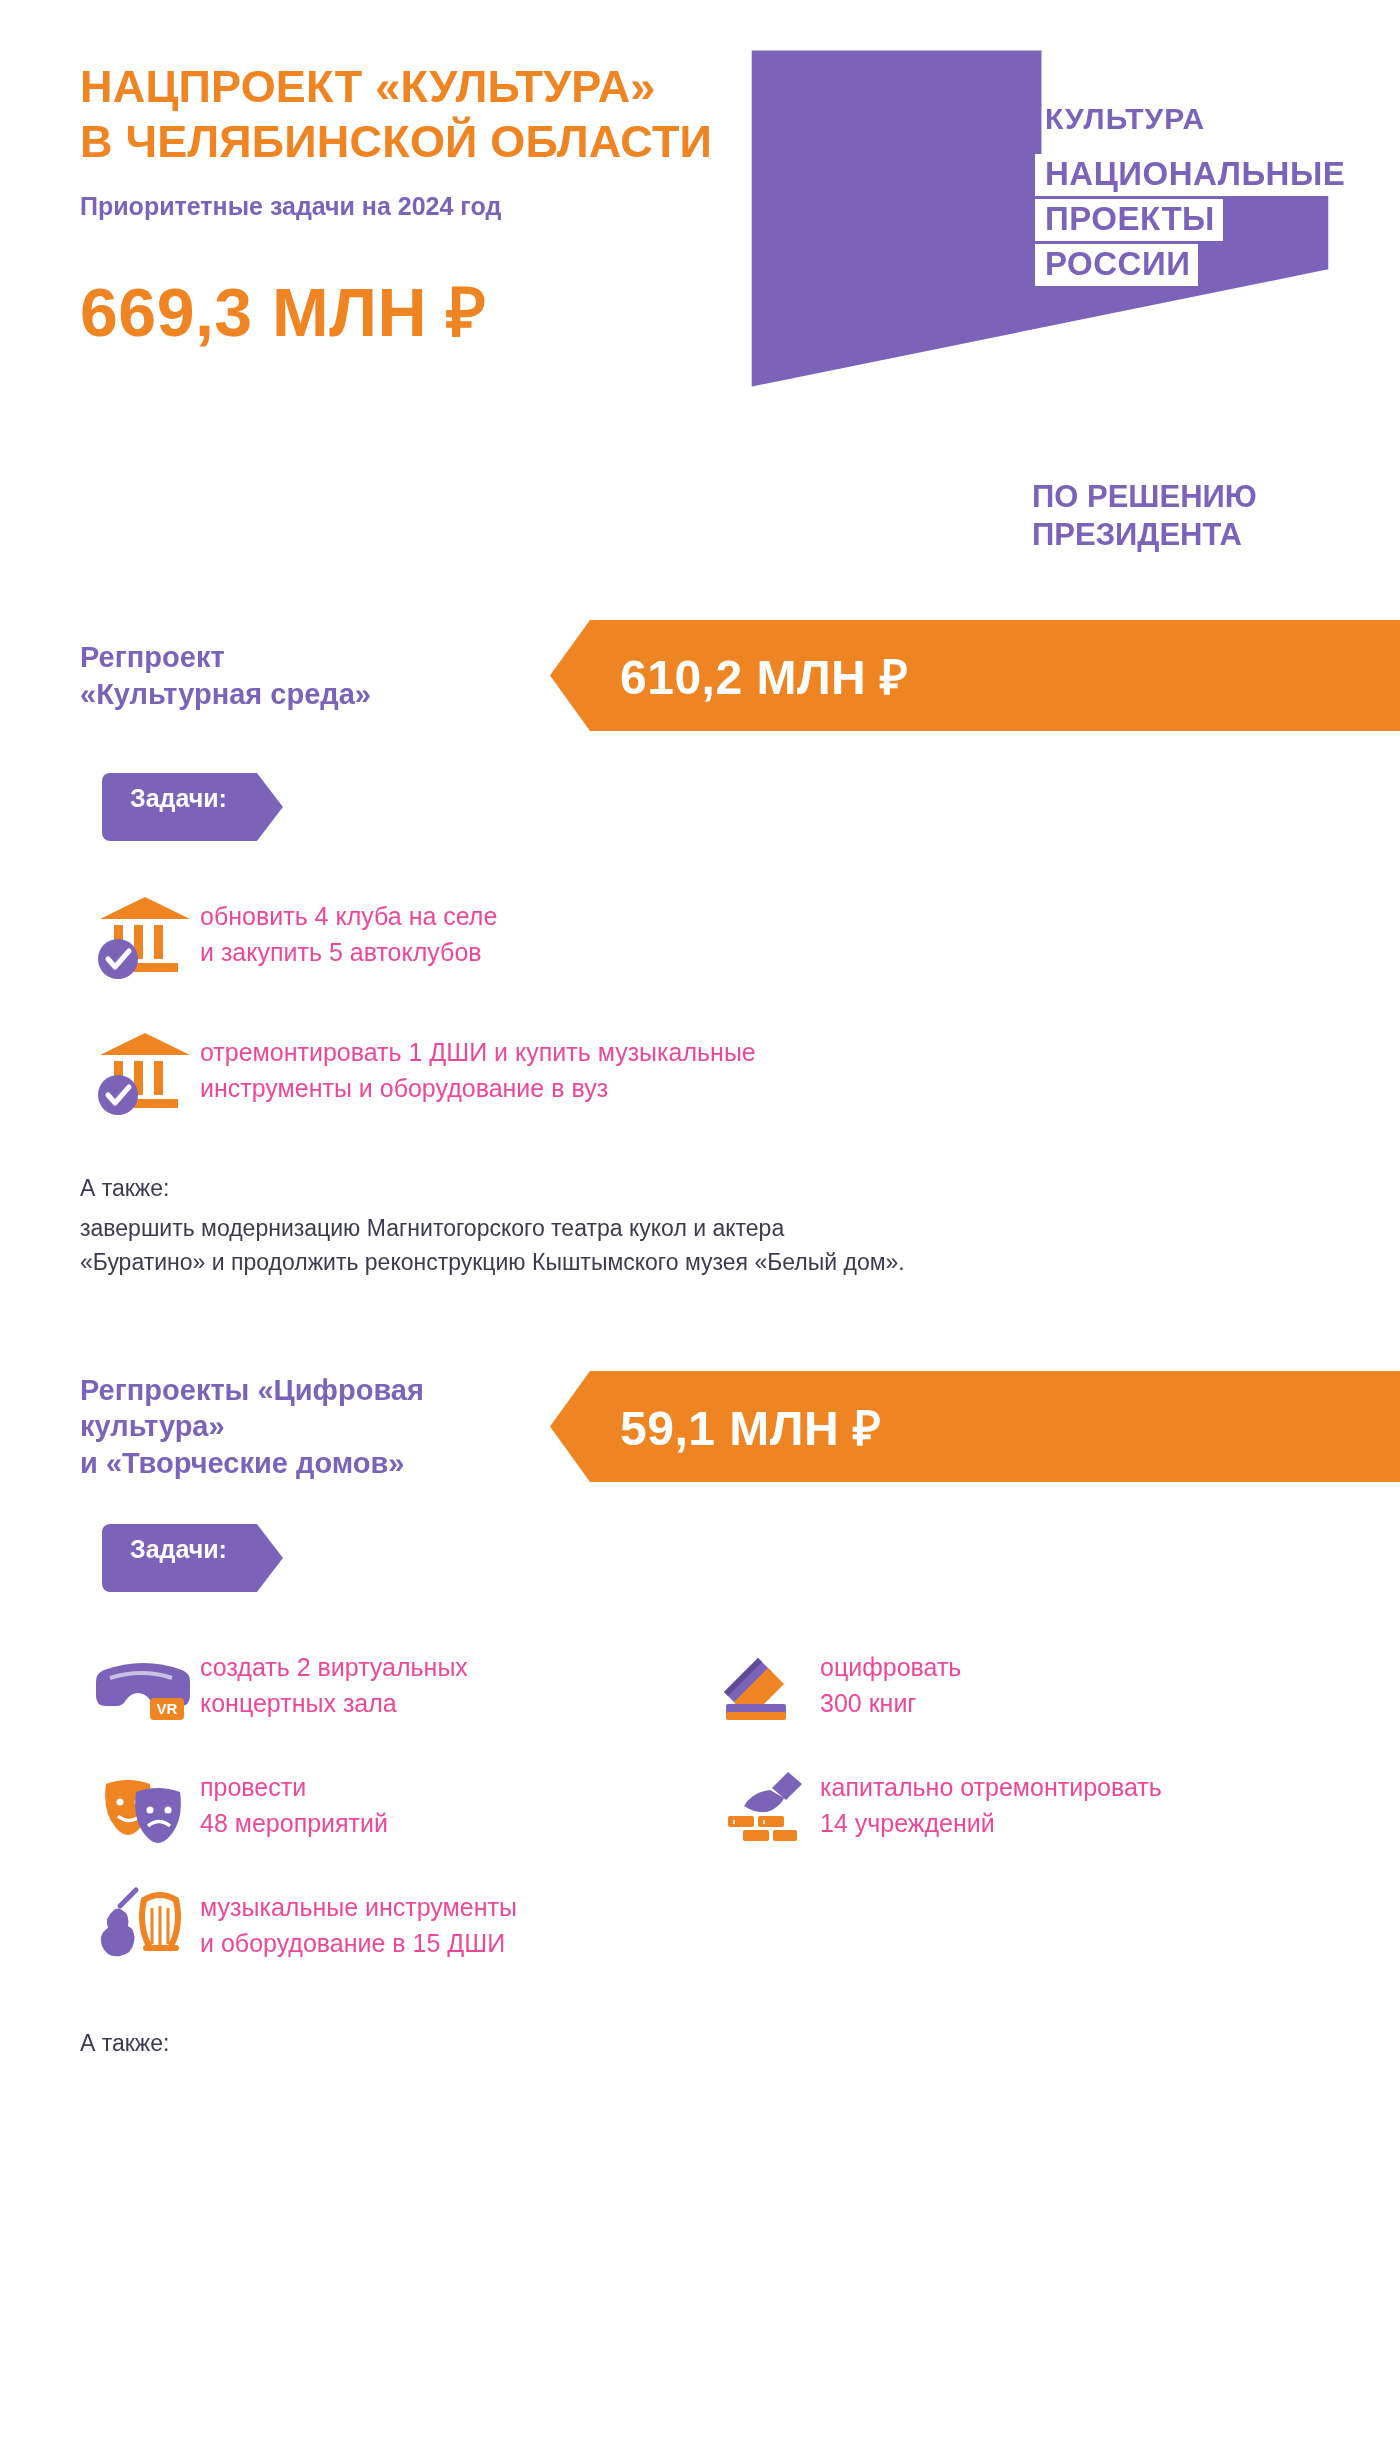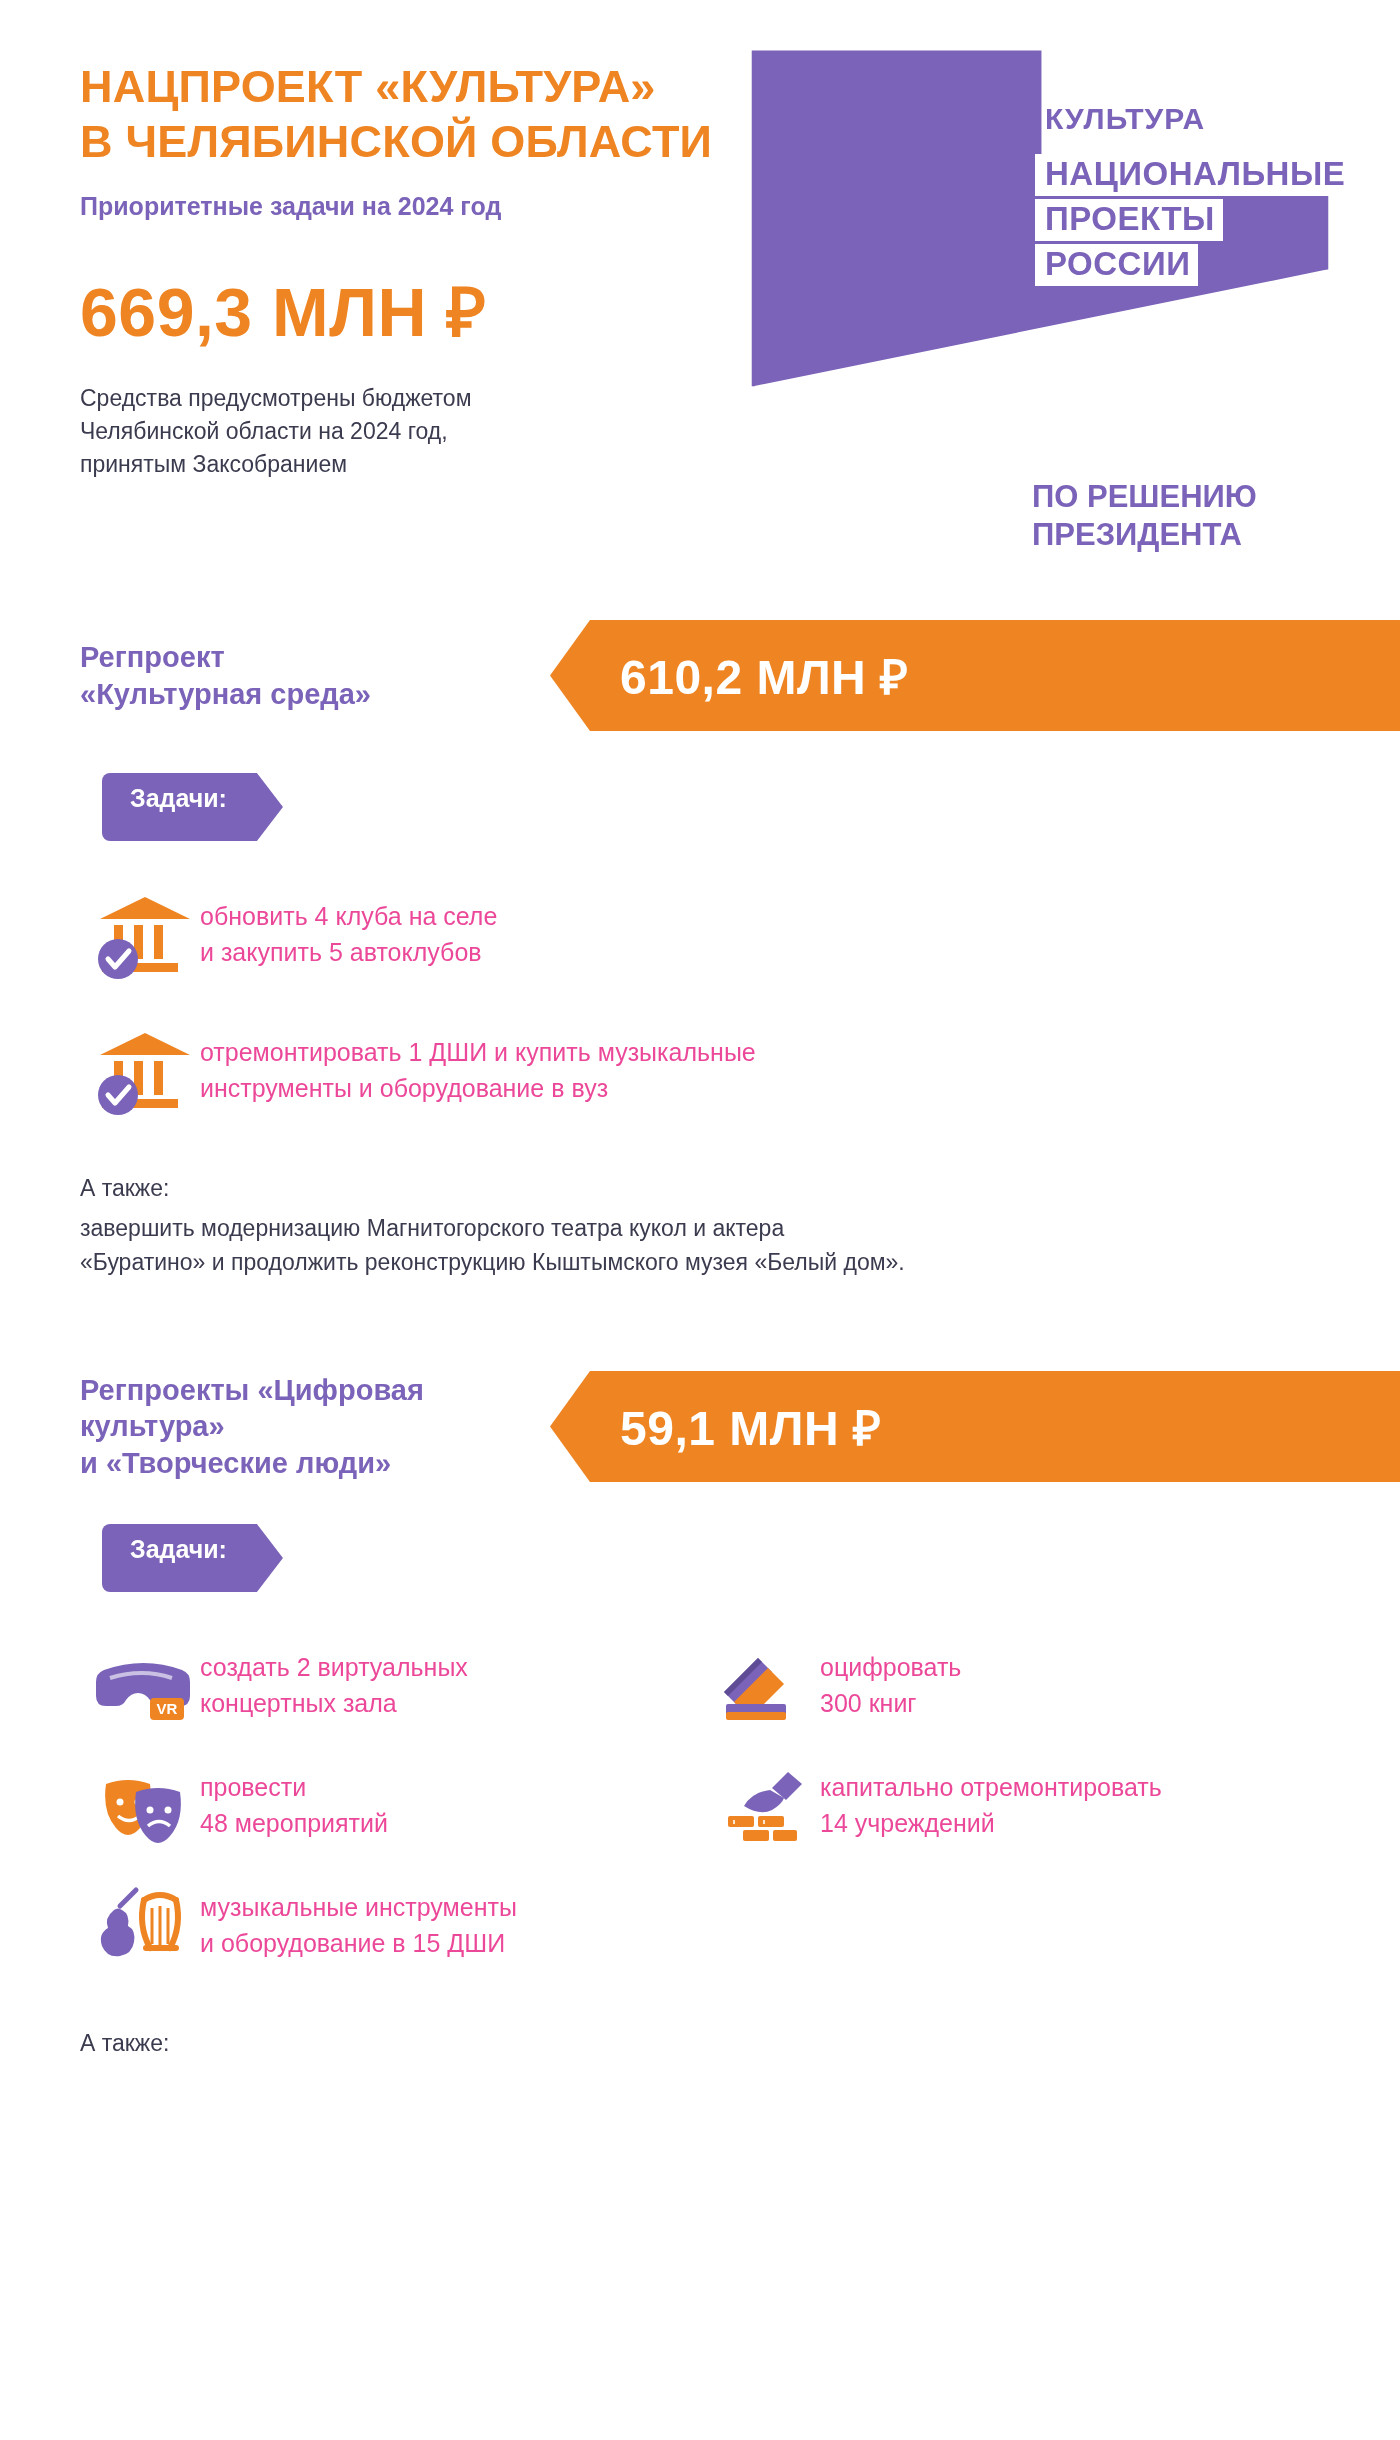--- a/index.html
+++ b/index.html
@@ -193,23 +193,20 @@
   .gap-lg { height: 92px; }
 </style>
 </head>
 <body>
 
 <div class="header">
   <div class="title">НАЦПРОЕКТ «КУЛЬТУРА»
 В ЧЕЛЯБИНСКОЙ ОБЛАСТИ</div>
   <div class="subtitle">Приоритетные задачи на 2024 год</div>
   <div class="bigmoney">669,3 МЛН ₽</div>
-  <div class="money-note">Средства предусмотрены бюджетом
-Челябинской области на 2024 год,
-принятым Заксобранием</div>
 
   <div class="badge-wrap">
     <svg class="badge-shape" viewBox="0 0 600 360">
       <path d="M 5 350 L 5 6 L 300 6 L 300 120 L 595 120 L 595 230 Z" fill="#7a63b8"></path>
       <path d="M 5 350 L 5 6 L 300 6 L 300 120 L 595 120 L 595 230" fill="none" stroke="#7a63b8" stroke-width="3"></path>
       <path d="M 0 350 L 0 0 L 300 0" fill="none" stroke="#7a63b8" stroke-width="0"></path>
     </svg>
     <svg class="badge-shape" viewBox="0 0 600 360" style="pointer-events:none">
       <polygon points="4,356 4,4 596,4 596,230 300,230 300,120 4,120" fill="none" stroke="#7a63b8" stroke-width="0"></polygon>
     </svg>
@@ -275,21 +272,21 @@
     <div class="also-body">завершить модернизацию Магнитогорского театра кукол и актера
 «Буратино» и продолжить реконструкцию Кыштымского музея «Белый дом».</div>
   </div>
 </div>
 
 <div class="gap-lg"></div>
 
 <div class="section">
   <div class="sec-head">
     <div class="sec-label">Регпроекты «Цифровая культура»
-и «Творческие люди»</div>
+и «Творческие домов»</div>
     <div class="money-banner">59,1 МЛН ₽</div>
   </div>
 
   <div class="tasks-pill">Задачи:</div>
 
   <div class="task-grid">
 
     <div class="task">
       <div class="task-icon">
         <svg viewBox="0 0 110 90" width="110" height="90">

